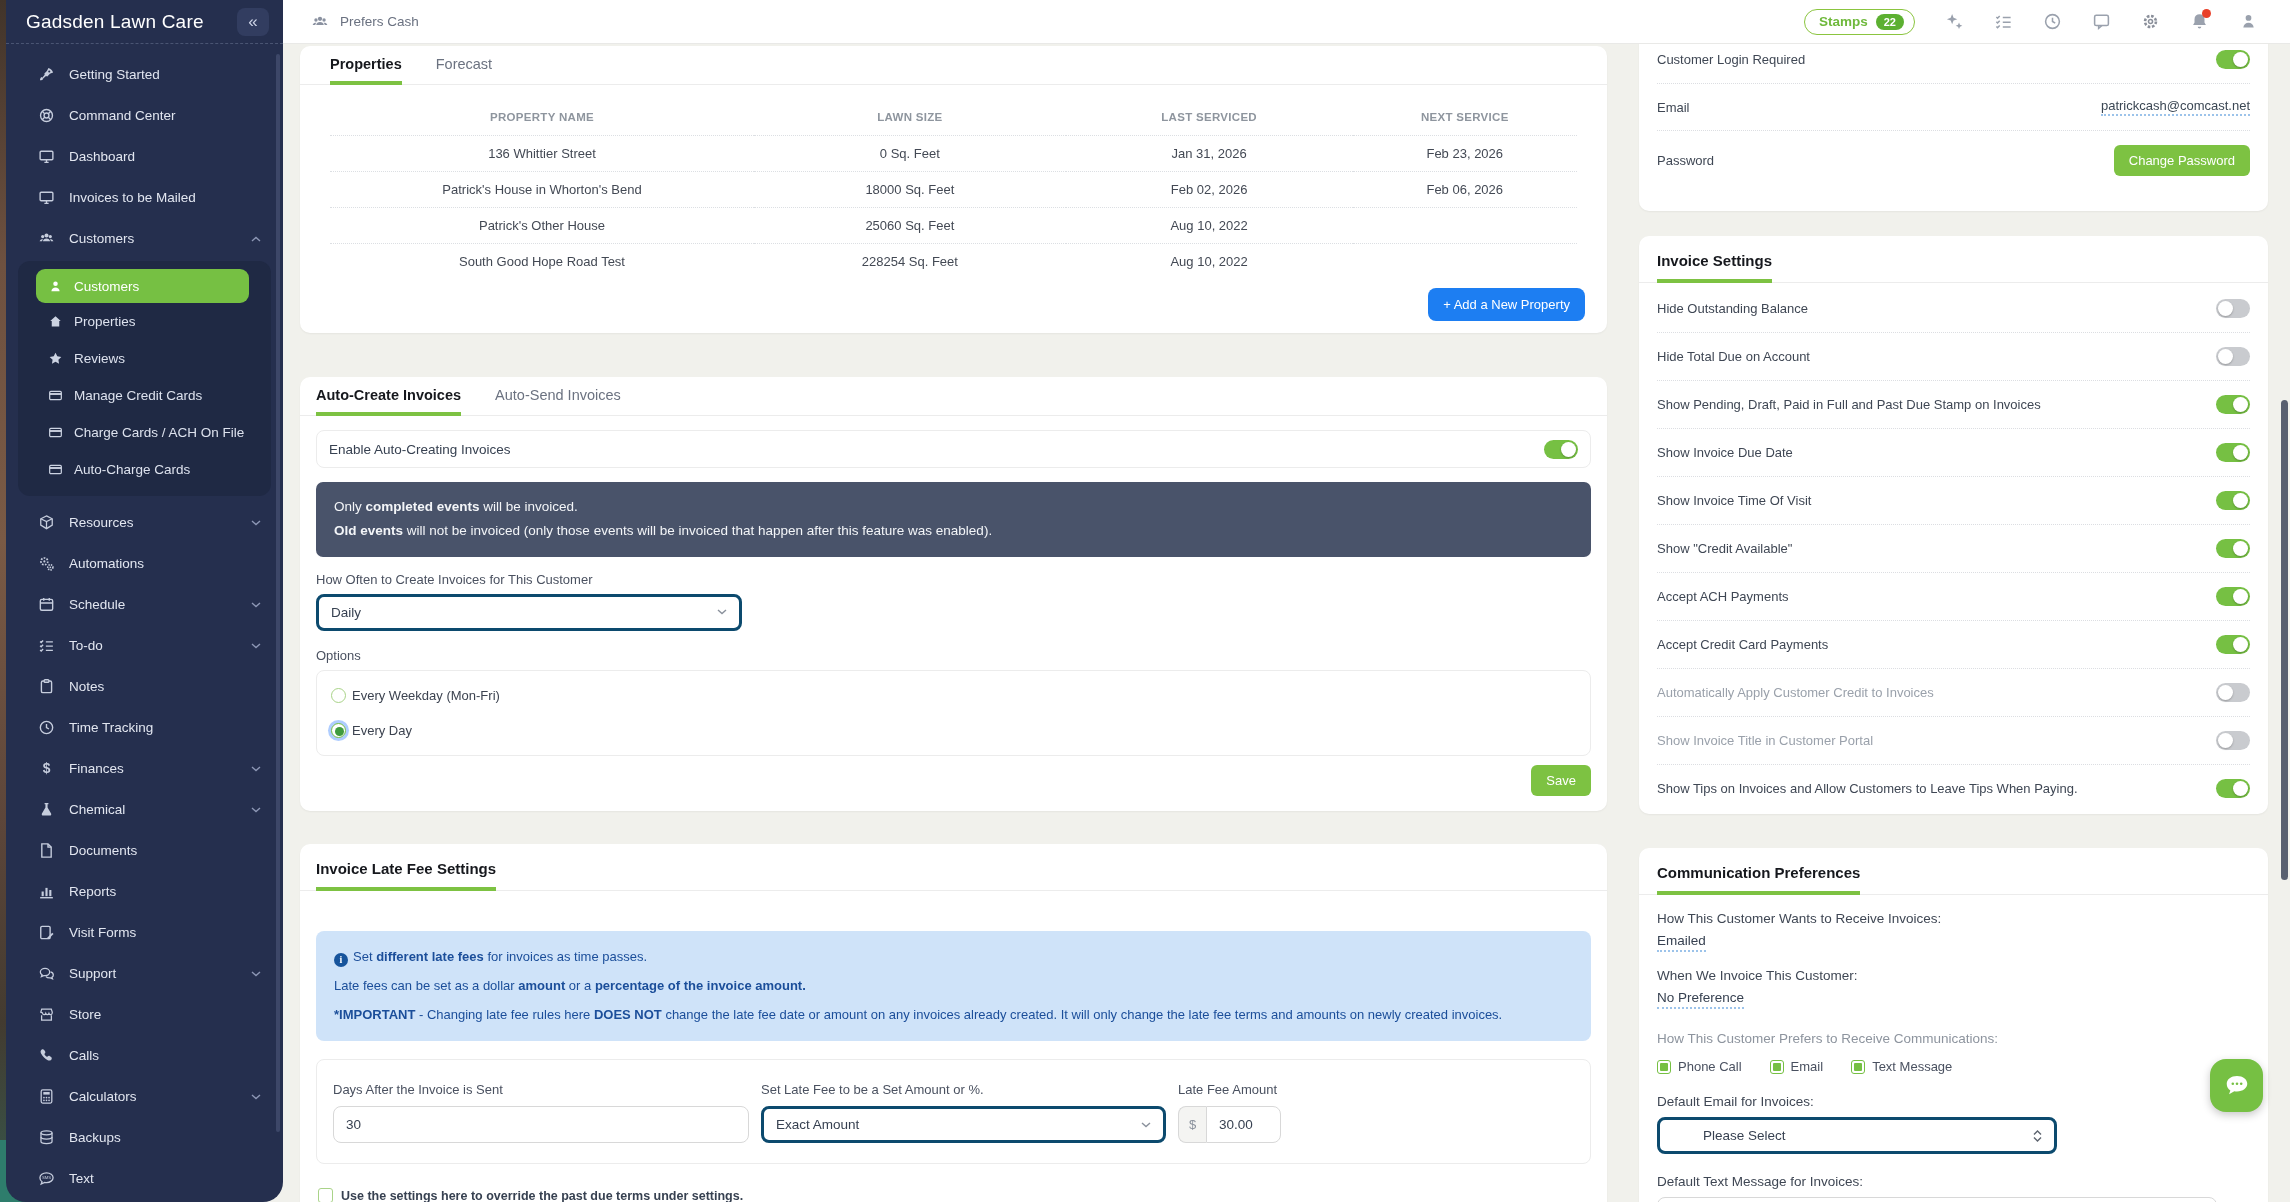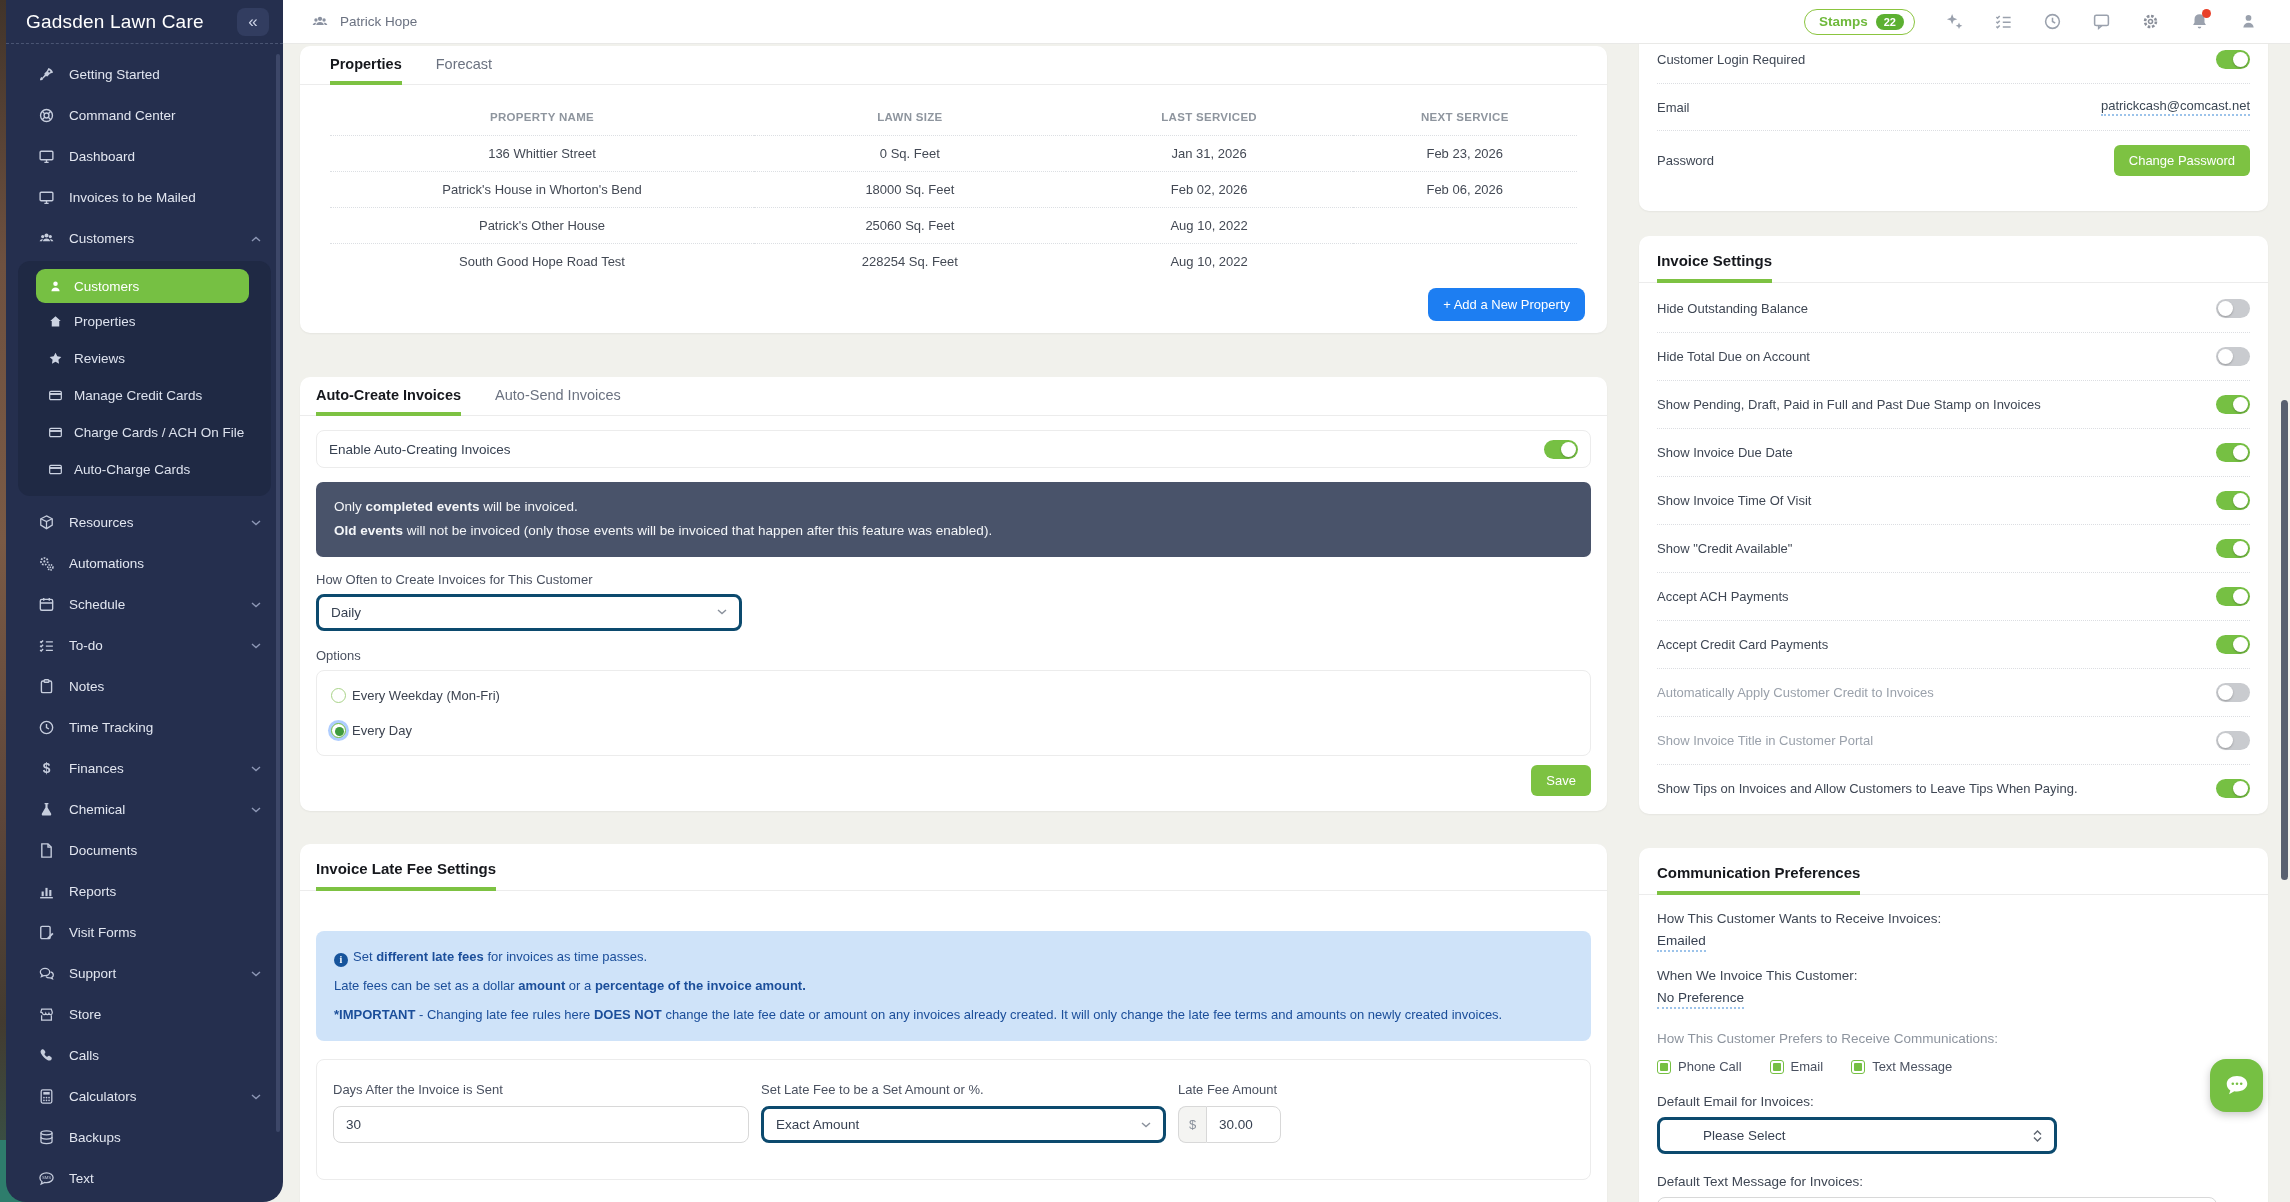--- a/index.html
+++ b/index.html
@@ -102,21 +102,21 @@
     padding:8px 15px; cursor:pointer; }
 
   
   .bluebox { margin-top:18px; background:#cfe3f9; border-radius:8px; padding:16px 18px; color:#1b4e9a;
     font-size:13px; line-height:1.6; }
   .bluebox p + p { margin-top:8px; }
   .bluebox b { font-weight:bold; }
   .info-i { display:inline-flex; width:14px; height:14px; background:#17549c; border-radius:50%;
     color:#fff; font-size:10px; font-weight:bold; align-items:center; justify-content:center;
     vertical-align:-2px; margin-right:5px; font-family:"Liberation Serif", serif; }
-  .fee-box { border:1px solid #ececec; border-radius:8px; margin-top:18px; padding:14px 16px 36px;
+  .fee-box { border:1px solid #ececec; border-radius:8px; margin-top:18px; padding:14px 16px 20px;
     display:flex; gap:12px; }
   .fcol .field-label { margin-top:8px; }
   .inp { margin-top:9px; height:37px; border:1px solid #d8d8d8; border-radius:8px; background:#fff;
     font-size:13.5px; color:#374151; display:flex; align-items:center; padding:0 12px; }
   .w416 { width:416px; } .w405 { width:405px; } .w75 { width:75px; border-radius:0 8px 8px 0; }
   .money { display:flex; margin-top:9px; }
   .money .pre { width:28px; height:37px; background:#f4f4f2; border:1px solid #d8d8d8; border-right:none;
     border-radius:8px 0 0 8px; color:#8a919c; font-size:13px; display:flex; align-items:center;
     justify-content:center; }
   .money .inp { margin-top:0; }
@@ -490,21 +490,21 @@
     <span class="sic">
         <svg viewBox="0 0 16 16" fill="currentColor">
           <circle cx="4.4" cy="6.2" r="1.5"></circle>
           <circle cx="11.6" cy="6.2" r="1.5"></circle>
           <circle cx="8" cy="5.2" r="1.9"></circle>
           <path d="M8 8c1.8 0 3.2 1 3.4 2.7H4.6C4.8 9 6.2 8 8 8z"></path>
           <path d="M3.6 8.6c-1 .3-1.9 1-2.1 2.1h2.3c.1-.9.5-1.6 1-2.1z"></path>
           <path d="M12.4 8.6c1 .3 1.9 1 2.1 2.1h-2.3c-.1-.9-.5-1.6-1-2.1z"></path>
         </svg>
       </span>
-    <span>Patrick Hope</span>
+    <span>Prefers Cash</span>
   </div>
   <div class="top-right">
     <div class="stamps-pill">
       <span class="lbl">Stamps</span>
       <span class="stamps-badge">22</span>
     </div>
     <span class="tico">
         <svg viewBox="0 0 16 16" fill="currentColor">
           <path d="M6 1.6l1.2 3.2L10.4 6 7.2 7.2 6 10.4 4.8 7.2 1.6 6l3.2-1.2z"></path>
           <path d="M11.8 8.8l.8 2 2 .8-2 .8-.8 2-.8-2-2-.8 2-.8z"></path>

